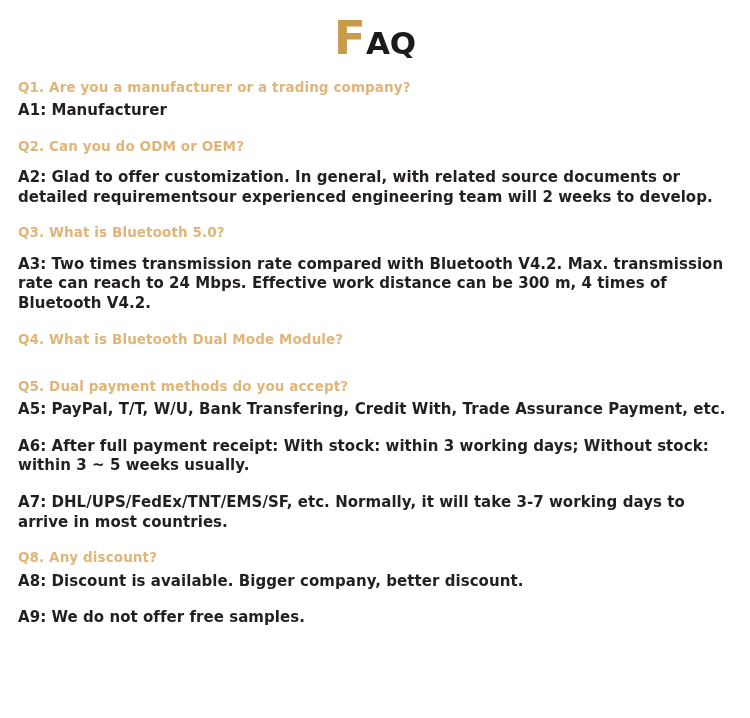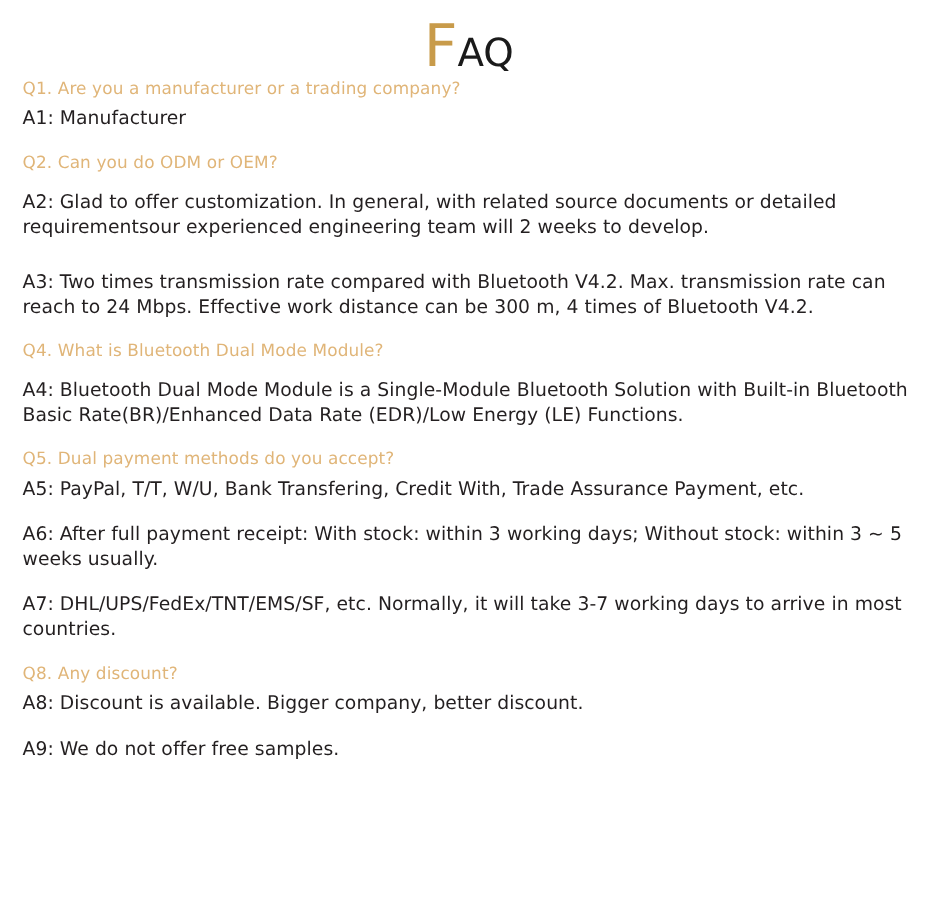--- a/index.html
+++ b/index.html
@@ -13,20 +13,21 @@
     font-family: "DejaVu Sans", "Liberation Sans", sans-serif;
     color: #231f20;
     overflow: hidden;
   }
   .page {
     width: 750px;
     height: 506px;
     position: relative;
     background: #ffffff;
     box-sizing: border-box;
+    font-weight: bold;
   }
 
   
   .title-wrap {
     text-align: center;
     padding-top: 14px;
     padding-bottom: 2px;
     line-height: 1;
   }
   .title {
@@ -42,20 +43,21 @@
   .title-aq {
     font-size: 31px;
     color: #1a1a1a;
     letter-spacing: 0px;
     vertical-align: baseline;
   }
 
   
   .faq-list {
     padding: 0 14px 0 18px;
+    margin-top: 16px;
   }
   .faq-item {
     margin-bottom: 9px;
   }
   .faq-item.gap-lg {
     margin-bottom: 17px;
   }
   .question {
     color: #e0b578;
     font-size: 13.5px;
@@ -89,28 +91,28 @@
       <p class="answer">A1: Manufacturer</p>
     </div>
 
     <div class="faq-item gap-lg">
       <p class="question">Q2. Can you do ODM or OEM?</p>
       <div class="spacer-sm"></div>
       <p class="answer">A2: Glad to offer customization. In general, with related source documents or detailed requirementsour experienced engineering team will 2 weeks to develop.</p>
     </div>
 
     <div class="faq-item gap-lg">
+      <p class="question">Q3. What is Bluetooth 5.0?</p>
       <div class="spacer-sm"></div>
       <p class="answer">A3: Two times transmission rate compared with Bluetooth V4.2. Max. transmission rate can reach to 24 Mbps. Effective work distance can be 300 m, 4 times of Bluetooth V4.2.</p>
     </div>
 
     <div class="faq-item gap-lg">
       <p class="question">Q4. What is Bluetooth Dual Mode Module?</p>
       <div class="spacer-sm"></div>
-      <p class="answer">A4: Bluetooth Dual Mode Module is a Single-Module Bluetooth Solution with Built-in Bluetooth Basic Rate(BR)/Enhanced Data Rate (EDR)/Low Energy (LE) Functions.</p>
     </div>
 
     <div class="faq-item gap-lg">
       <p class="question">Q5. Dual payment methods do you accept?</p>
       <p class="answer">A5: PayPal, T/T, W/U, Bank Transfering, Credit With, Trade Assurance Payment, etc.</p>
     </div>
 
     <div class="faq-item gap-lg">
       <p class="answer">A6: After full payment receipt: With stock: within 3 working days; Without stock: within 3 ~ 5 weeks usually.</p>
     </div>

